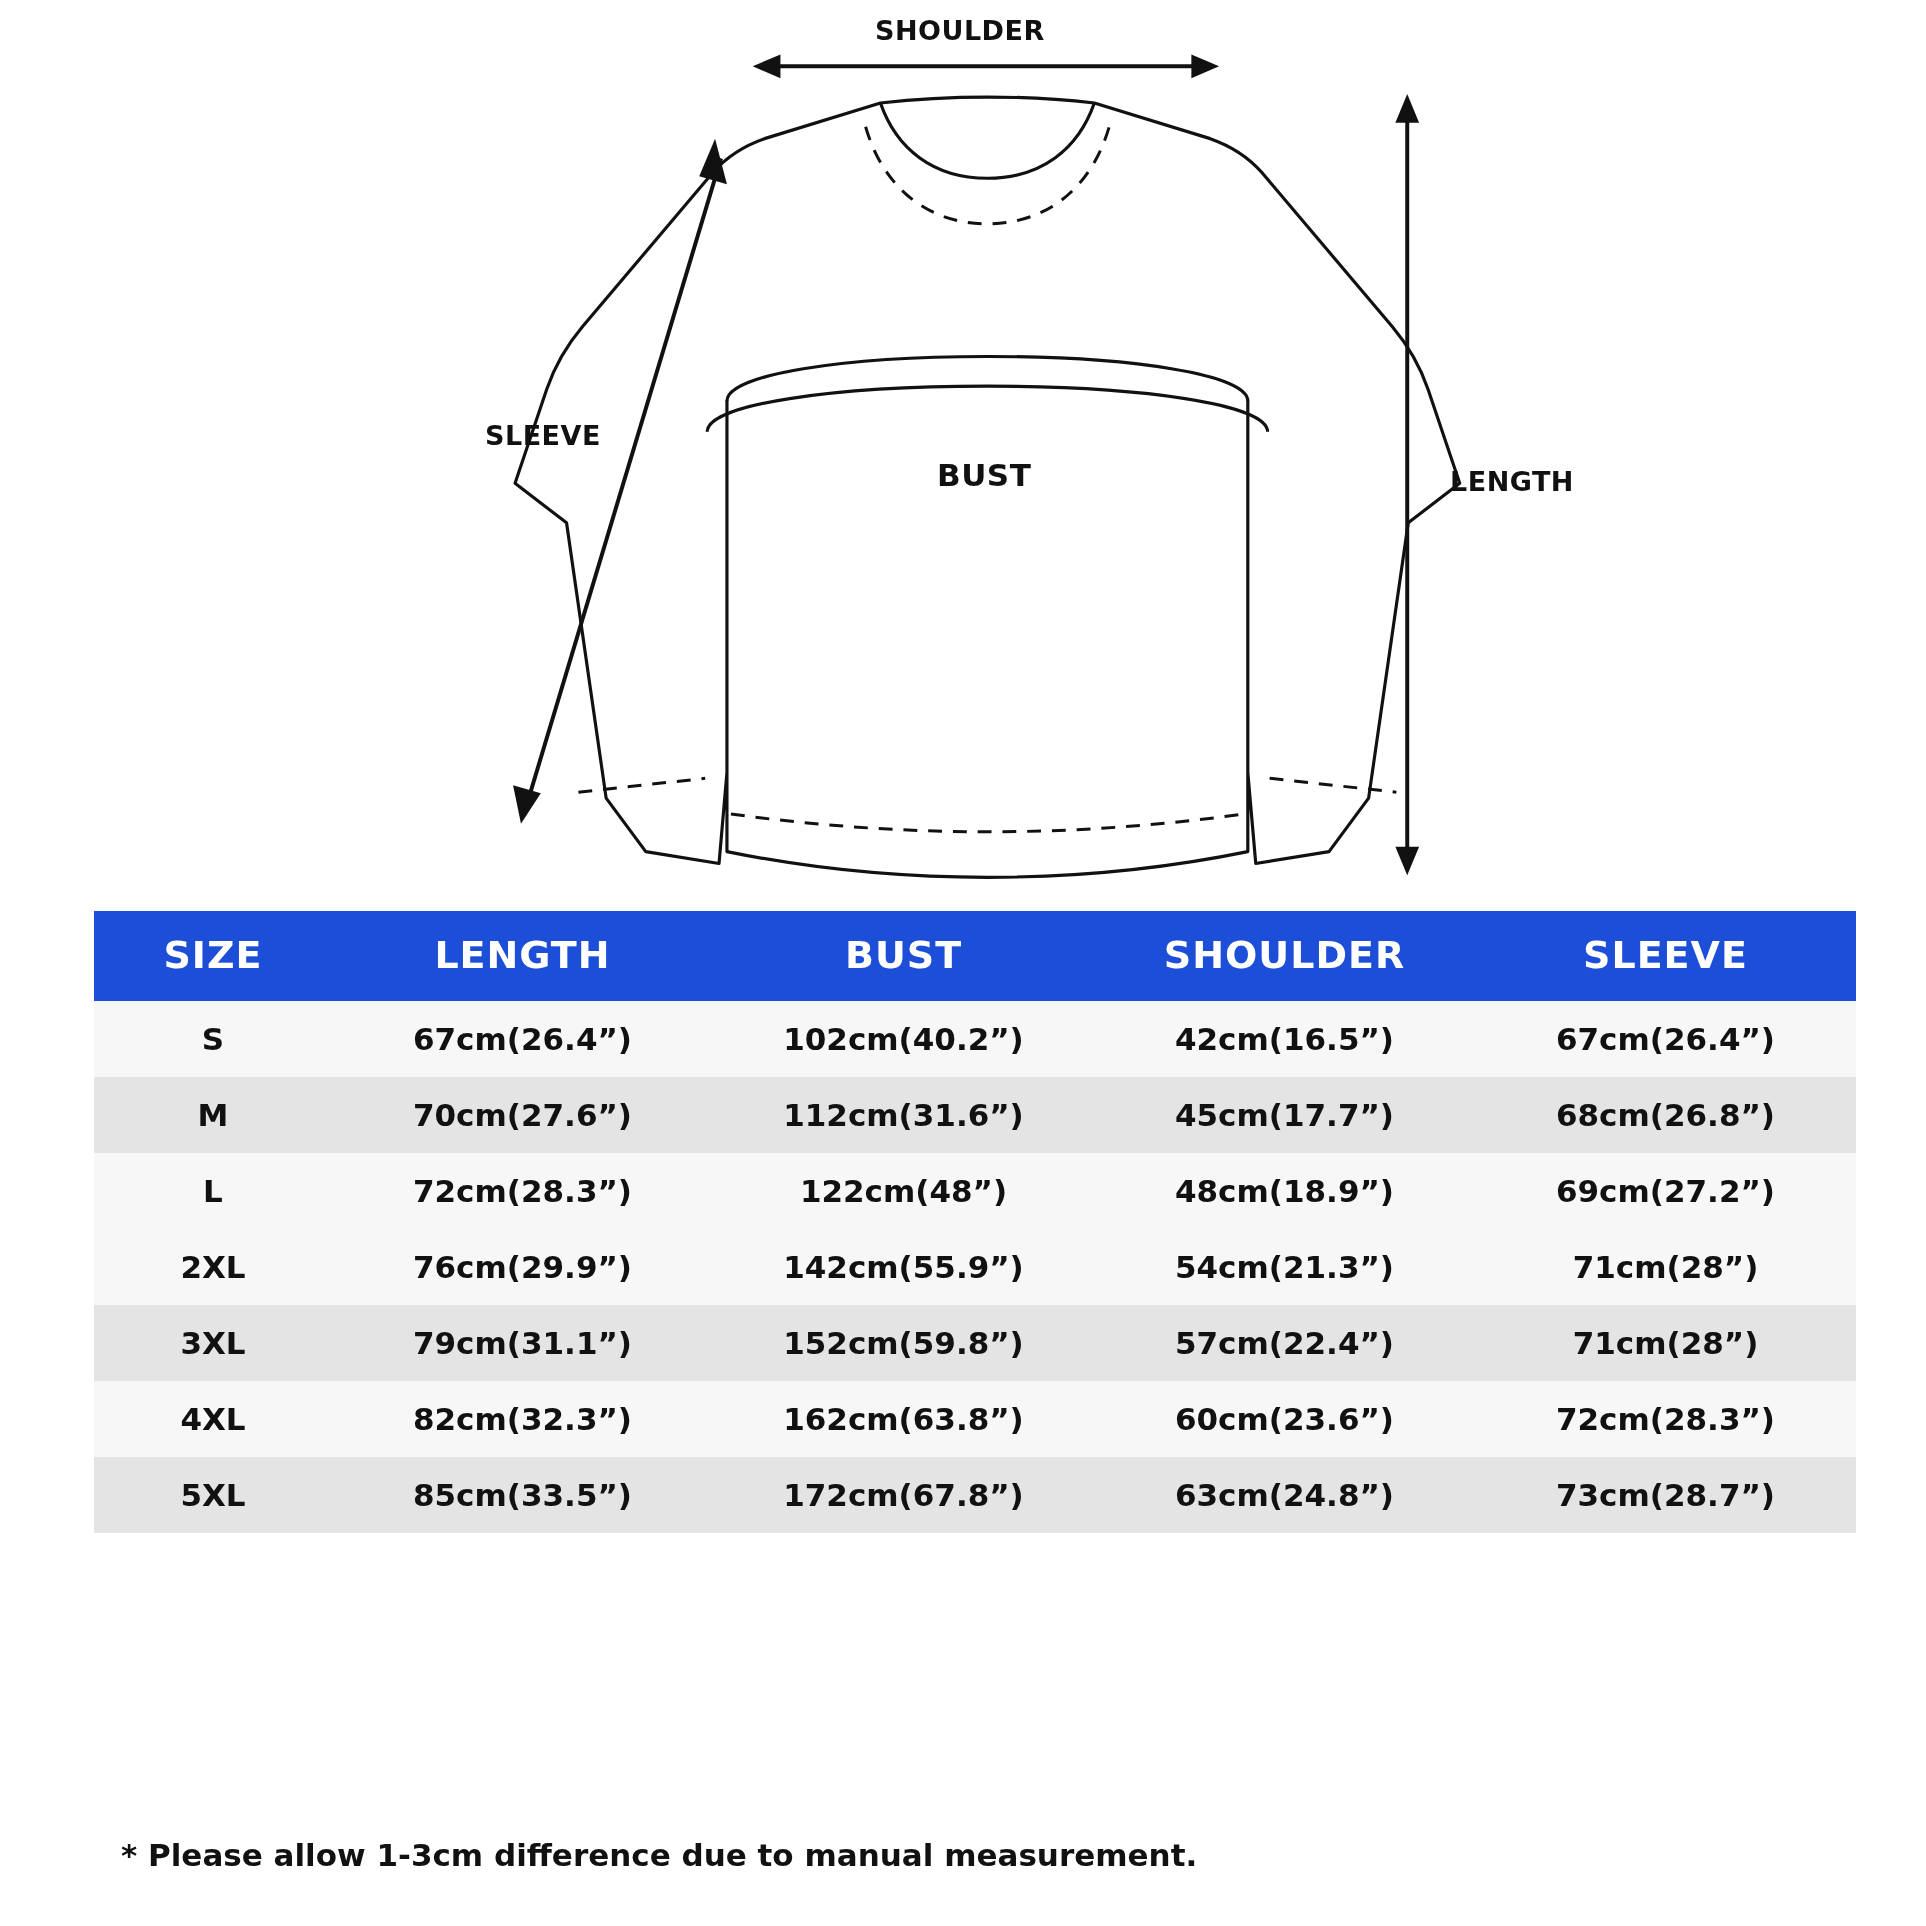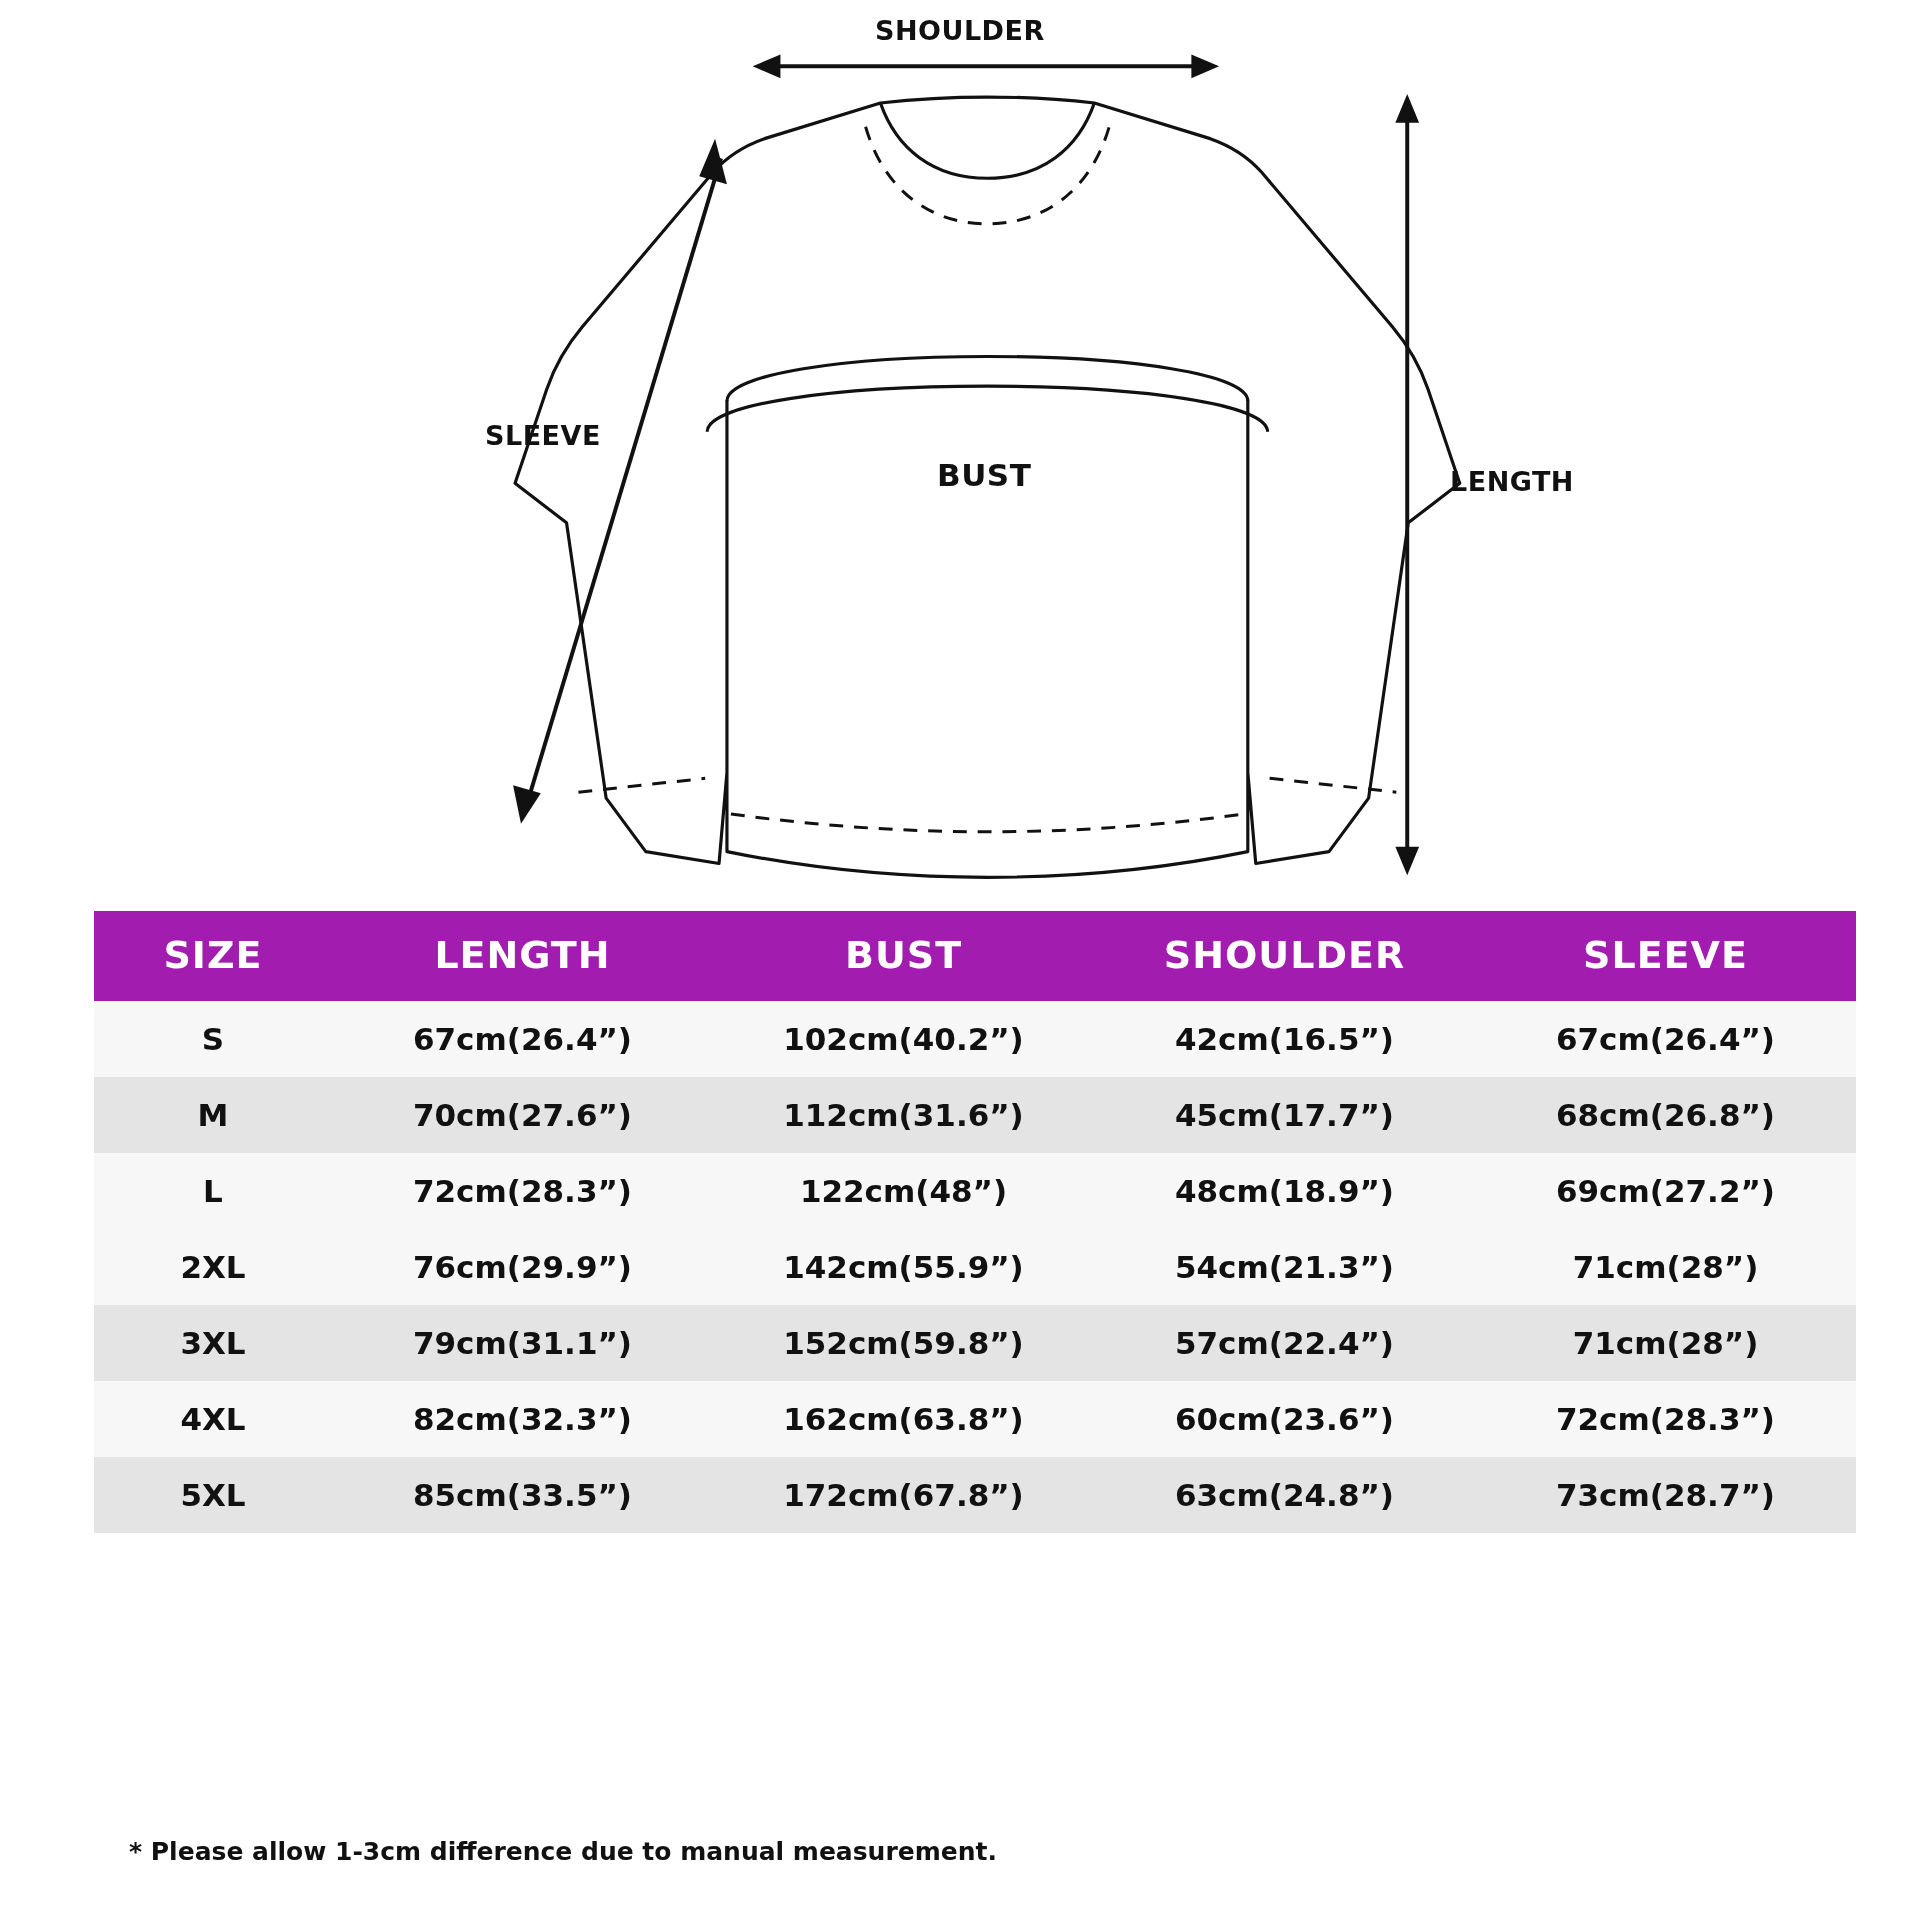--- a/index.html
+++ b/index.html
@@ -52,21 +52,21 @@
     left: 82px;
     top: 911px;
     width: 1762px;
   }
   table.size-table {
     width: 1762px;
     border-collapse: collapse;
     table-layout: fixed;
   }
   table.size-table thead th {
-    background: #a21caf;
+    background: #1d4ed8;
     color: #ffffff;
     font-family: "DejaVu Sans", sans-serif;
     font-weight: bold;
     font-size: 38px;
     letter-spacing: 1px;
     padding: 22px 0 24px 0;
     text-align: center;
   }
   table.size-table tbody td {
     font-family: "DejaVu Sans", sans-serif;
@@ -80,25 +80,25 @@
   table.size-table tbody tr.even td { background: #e4e4e4; }
 
   col.c-size     { width: 238px; }
   col.c-length   { width: 381px; }
   col.c-bust     { width: 381px; }
   col.c-shoulder { width: 381px; }
   col.c-sleeve   { width: 381px; }
 
   .footnote {
     position: absolute;
-    left: 117px;
+    left: 109px;
     top: 1837px;
     font-family: "DejaVu Sans", sans-serif;
     font-weight: bold;
-    font-size: 25px;
+    font-size: 31px;
     color: #111111;
     white-space: nowrap;
   }
 </style>
 </head>
 <body>
 
 <div class="page">
 
   <div class="diagram">

